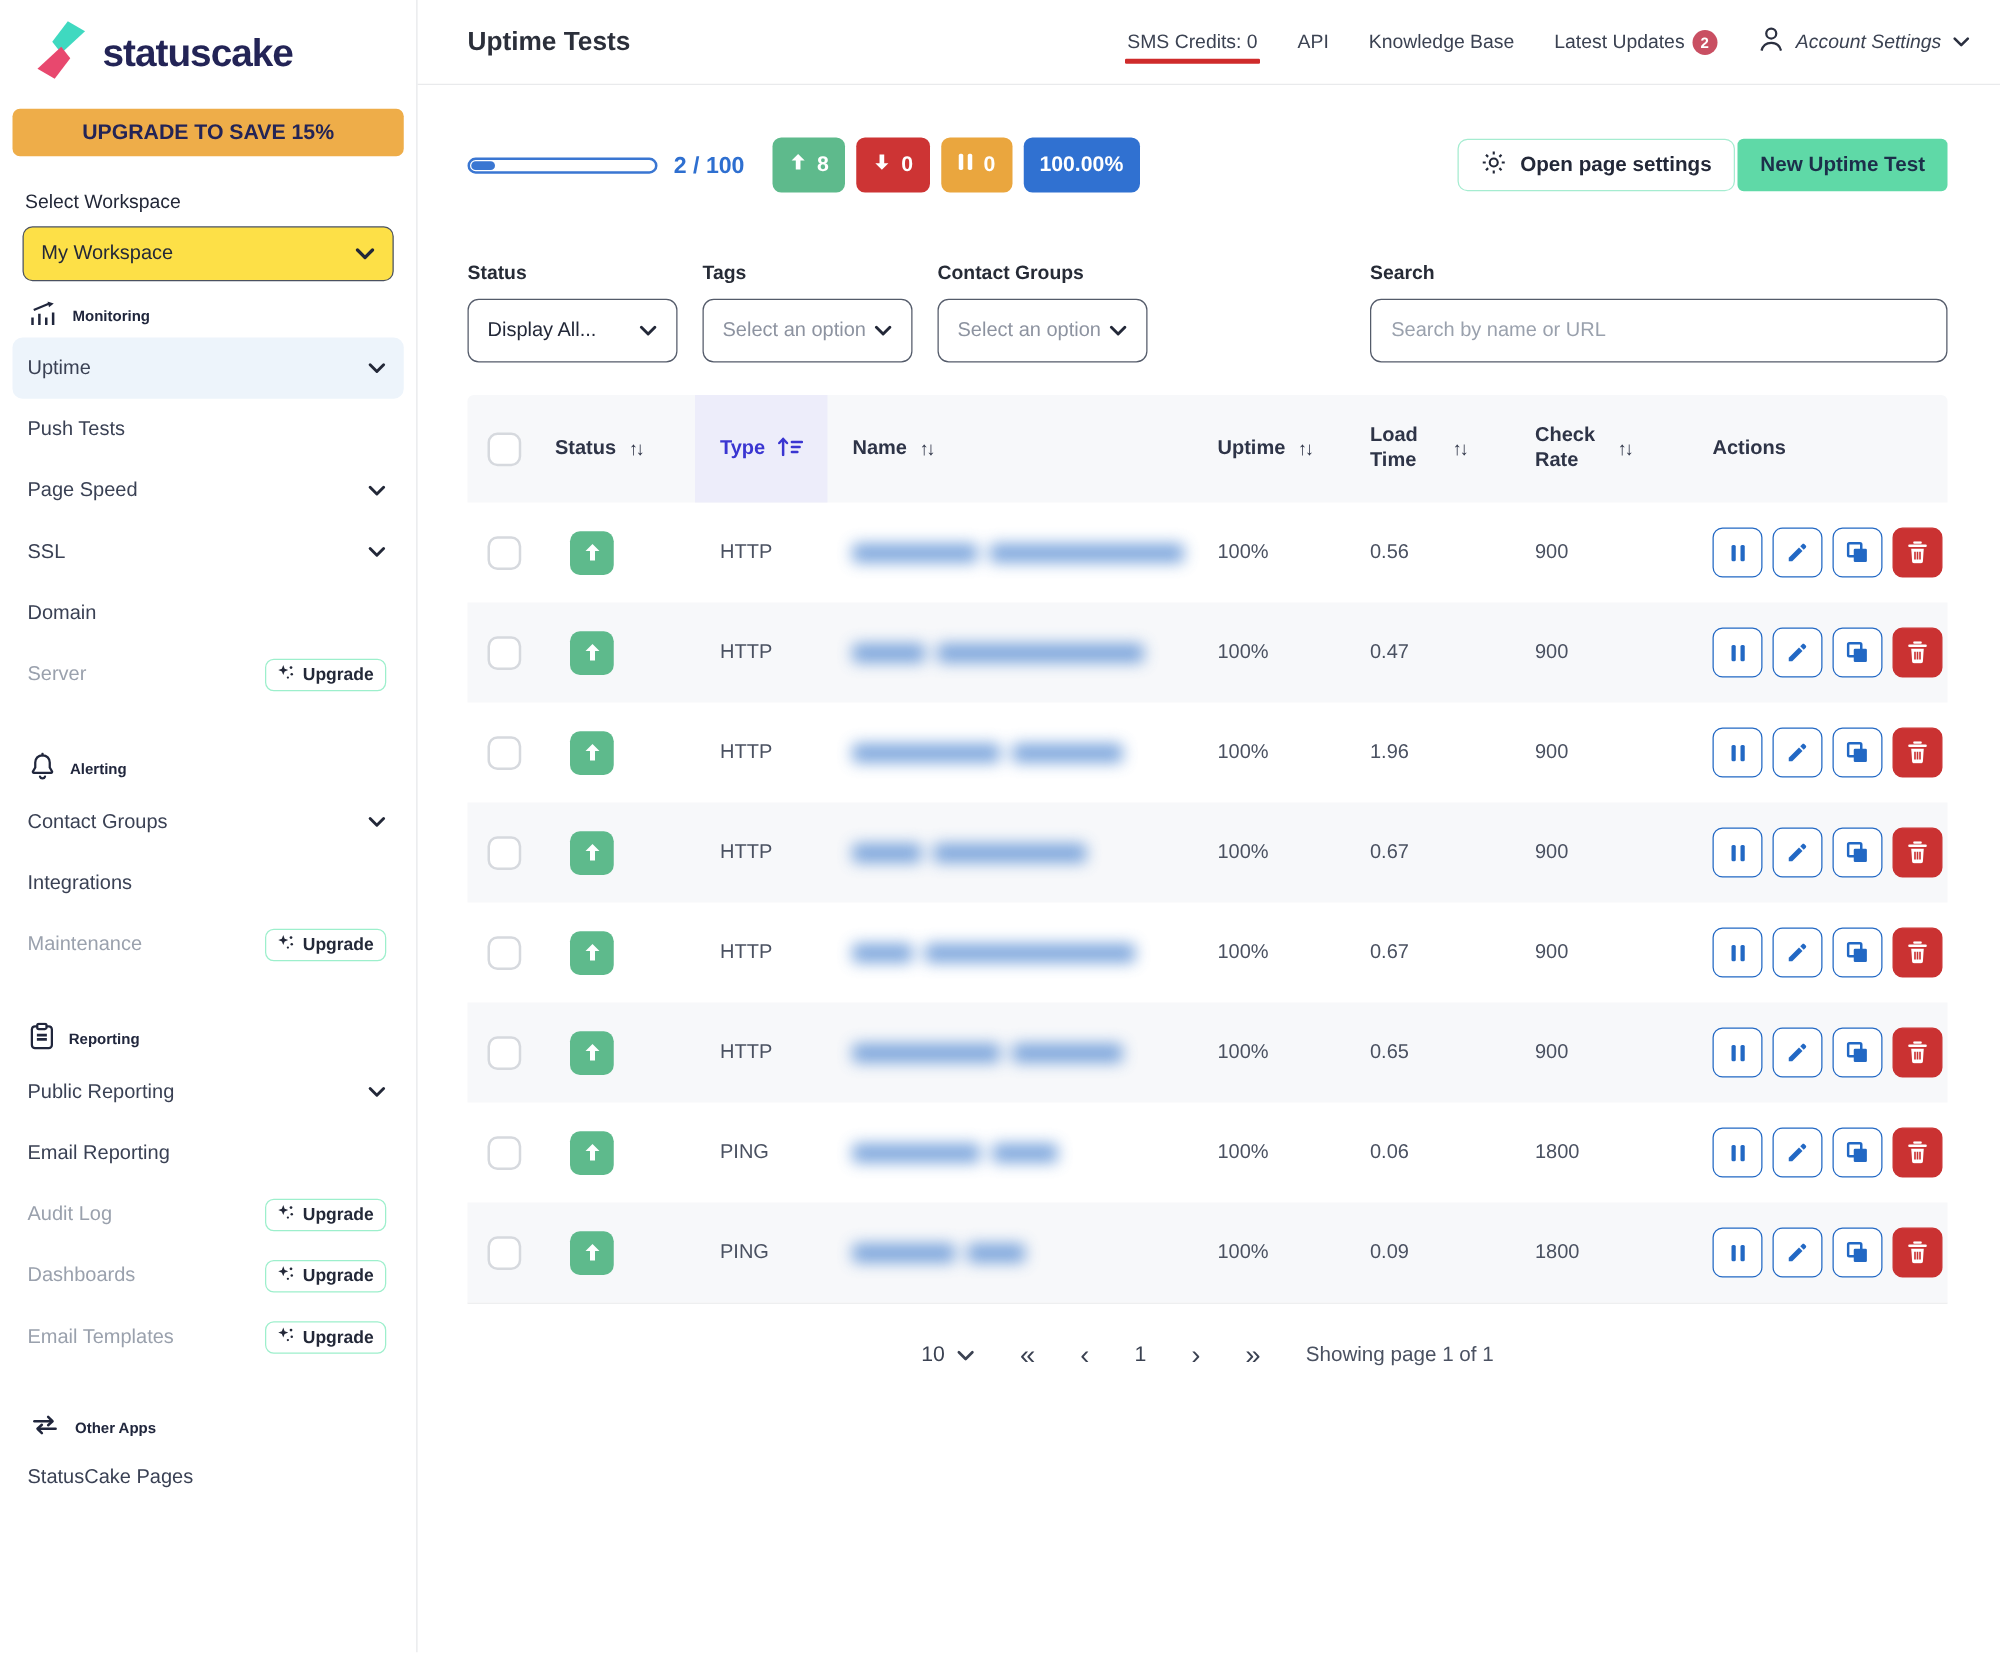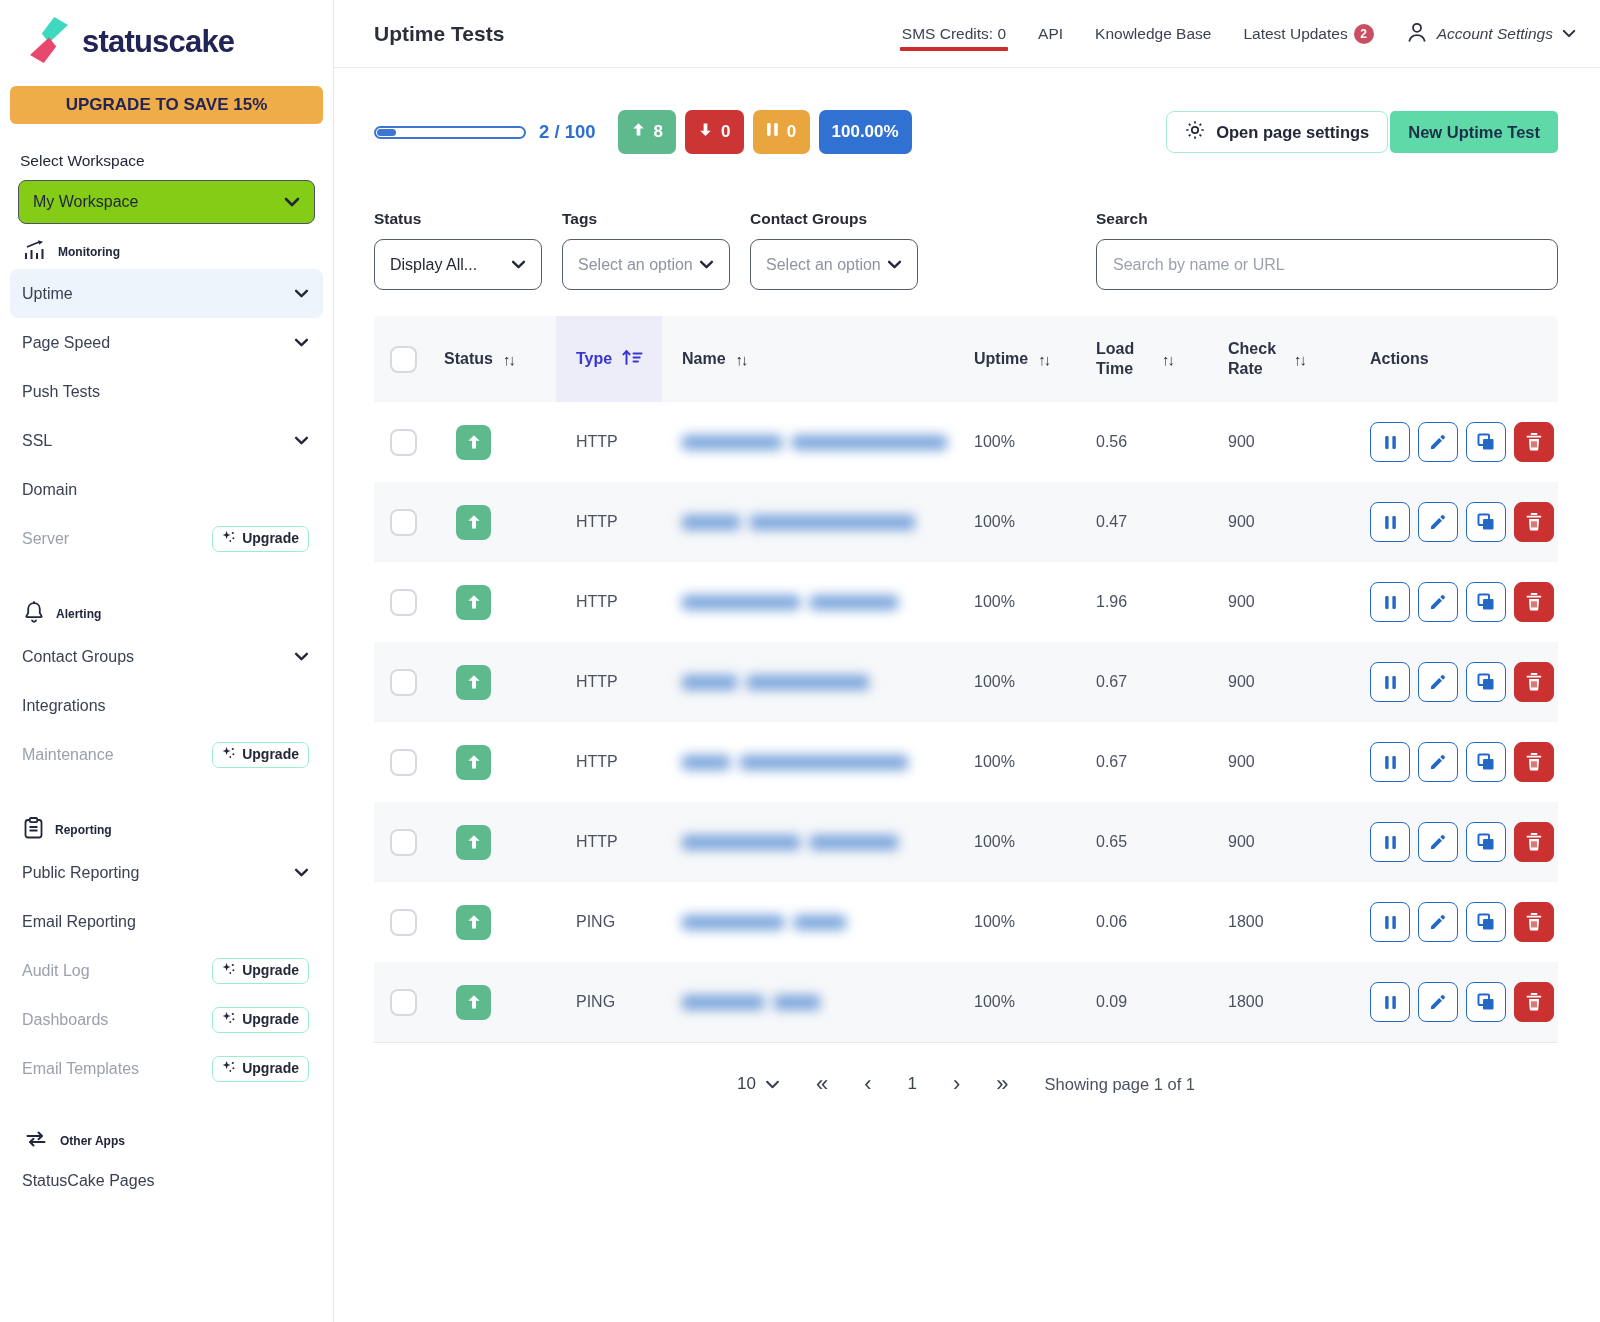--- a/index.html
+++ b/index.html
@@ -14,21 +14,21 @@
   
   .sidebar { width:334px; min-width:334px; border-right:1px solid #e6e7ea; padding:10px 10px 0 10px; }
   .logo-row { display:flex; align-items:center; gap:12px; padding:6px 10px 10px 18px; }
   .logo-text { font-size:31px; font-weight:800; color:#232456; letter-spacing:-0.8px; }
   .upgrade-btn { display:block; width:100%; background:#eead49; color:#232456; font-weight:700;
     font-size:17px; border:none; border-radius:6px; height:38px; margin:8px 0 22px; cursor:pointer;
     font-family:inherit; }
   .ws-label { font-size:15.5px; font-weight:500; color:#232838; padding:6px 10px 8px; }
   .ws-select { margin:2px 8px 16px; border:1.5px solid #4a5160; border-radius:8px; height:44px;
     display:flex; align-items:center; justify-content:space-between; padding:0 14px; font-size:16px;
-    color:#232838; cursor:pointer; background:#84cc16; }
+    color:#232838; cursor:pointer; background:#fde047; }
   .section-head { display:flex; align-items:center; gap:12px; font-size:12px; font-weight:700;
     color:#20263c; padding:0 10px 6px 14px; margin-top:38px; }
   .section-head.first { margin-top:14px; }
   .side-item { display:flex; align-items:center; justify-content:space-between; height:49px;
     padding:0 14px 0 12px; font-size:16px; color:#3a4154; border-radius:8px; cursor:pointer; }
   .side-item.active { background:#edf4fb; }
   .side-item.disabled .side-label { color:#9aa1ad; }
   .chev { color:#20263c; display:flex; }
   .upg-badge { display:inline-flex; align-items:center; gap:6px; border:1.5px solid #9defcc;
     border-radius:7px; padding:3px 9px 4px; font-size:14px; font-weight:700; color:#232838;
@@ -162,29 +162,29 @@
 
     <div class="side-item active">
       <span class="side-label">Uptime</span>
       <span class="chev">
           <svg width="15" height="9" viewBox="0 0 16 10">
             <path d="M2 2l6 6 6-6" fill="none" stroke="#232838" stroke-width="2.6" stroke-linecap="round" stroke-linejoin="round"></path>
           </svg>
         </span>
     </div>
     <div class="side-item">
+      <span class="side-label">Push Tests</span>
+    </div>
+    <div class="side-item">
       <span class="side-label">Page Speed</span>
       <span class="chev">
           <svg width="15" height="9" viewBox="0 0 16 10">
             <path d="M2 2l6 6 6-6" fill="none" stroke="#232838" stroke-width="2.6" stroke-linecap="round" stroke-linejoin="round"></path>
           </svg>
         </span>
-    </div>
-    <div class="side-item">
-      <span class="side-label">Push Tests</span>
     </div>
     <div class="side-item">
       <span class="side-label">SSL</span>
       <span class="chev">
           <svg width="15" height="9" viewBox="0 0 16 10">
             <path d="M2 2l6 6 6-6" fill="none" stroke="#232838" stroke-width="2.6" stroke-linecap="round" stroke-linejoin="round"></path>
           </svg>
         </span>
     </div>
     <div class="side-item">

